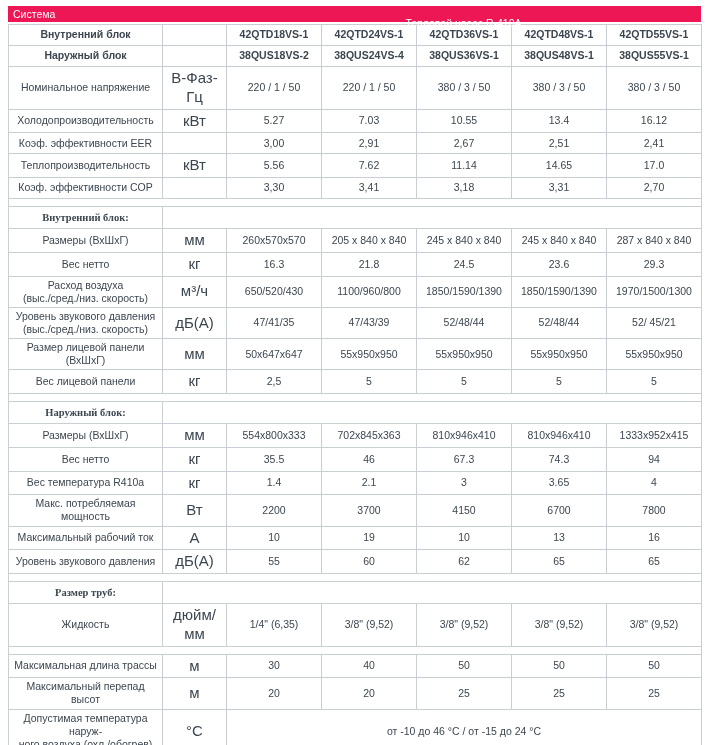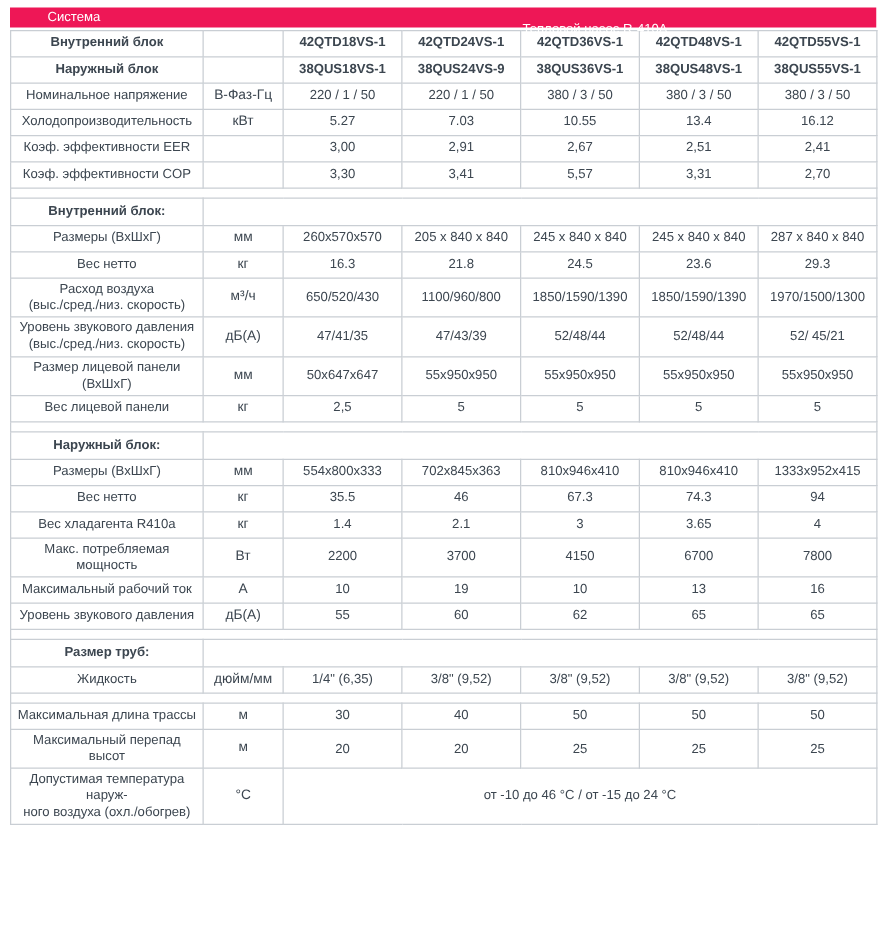--- a/index.html
+++ b/index.html
@@ -15,38 +15,38 @@
     color:var(--title,#5B6672);
     margin:4px 0 13px 1px;
   }
   .system-bar{
     display:flex;align-items:center;
     width:693px;height:16px;
     background:var(--accent,#EE1756);
     color:#ffffff;font-size:10.5px;
     margin-bottom:2px;
   }
-  .system-bar .sys-label{width:213px;padding-left:5px;margin-left:25px;}
+  .system-bar .sys-label{width:213px;padding-left:5px;}
   .system-bar .sys-value{flex:1;text-align:center;margin-top:17px;}
   table.spec{
     border-collapse:collapse;table-layout:fixed;
     width:693px;font-size:10.5px;color:var(--text,#3C4650);
   }
   table.spec td{
     border:1px solid var(--border,#C9CED4);
     padding:2px 4px;text-align:center;height:16px;
     line-height:1.25;overflow:hidden;
   }
   td.label{text-align:left;padding-left:5px;white-space:pre-line;}
-  td.unit{font-size:11px;padding:1px 1px;}
+  td.unit{font-size:15px;padding:1px 1px;}
   td.val{font-size:10.5px;}
   .strong{font-weight:700;}
   tr.sep td{height:7px;padding:0;border-left:1px solid var(--border,#C9CED4);border-right:1px solid var(--border,#C9CED4);}
   tr.section td{height:17px;}
-  tr.section td.label{font-weight:700;}
+  tr.section td.label{font-weight:700;font-family:Liberation Serif, serif;}
 </style>
 </head>
 <body style="--accent: #EE1756; --text: #3C4650; --title: #5B6672; --border: #C9CED4;">
 
 <div class="page">
 
   <div class="system-bar">
     <span class="sys-label">Система</span>
     <span class="sys-value">Тепловой насос R-410A</span>
   </div>
@@ -67,22 +67,22 @@
           <td class="unit"></td>
           <td class="val strong">42QTD18VS-1</td>
           <td class="val strong">42QTD24VS-1</td>
           <td class="val strong">42QTD36VS-1</td>
           <td class="val strong">42QTD48VS-1</td>
           <td class="val strong">42QTD55VS-1</td>
         </tr>
         <tr class="">
           <td class="label strong">Наружный блок</td>
           <td class="unit"></td>
-          <td class="val strong">38QUS18VS-1</td>
-          <td class="val strong">38QUS24VS-9</td>
+          <td class="val strong">38QUS18VS-2</td>
+          <td class="val strong">38QUS24VS-4</td>
           <td class="val strong">38QUS36VS-1</td>
           <td class="val strong">38QUS48VS-1</td>
           <td class="val strong">38QUS55VS-1</td>
         </tr>
         <tr class="">
           <td class="label">Номинальное напряжение</td>
           <td class="unit">В-Фаз-Гц</td>
           <td class="val">220 / 1 / 50</td>
           <td class="val">220 / 1 / 50</td>
           <td class="val">380 / 3 / 50</td>
@@ -101,25 +101,34 @@
         <tr class="">
           <td class="label">Коэф. эффективности EER</td>
           <td class="unit"></td>
           <td class="val">3,00</td>
           <td class="val">2,91</td>
           <td class="val">2,67</td>
           <td class="val">2,51</td>
           <td class="val">2,41</td>
         </tr>
         <tr class="">
+          <td class="label">Теплопроизводительность</td>
+          <td class="unit">кВт</td>
+          <td class="val">5.56</td>
+          <td class="val">7.62</td>
+          <td class="val">11.14</td>
+          <td class="val">14.65</td>
+          <td class="val">17.0</td>
+        </tr>
+        <tr class="">
           <td class="label">Коэф. эффективности COP</td>
           <td class="unit"></td>
           <td class="val">3,30</td>
           <td class="val">3,41</td>
-          <td class="val">5,57</td>
+          <td class="val">3,18</td>
           <td class="val">3,31</td>
           <td class="val">2,70</td>
         </tr>
         <tr class="sep">
           <td colspan="7"></td>
         </tr>
         <tr class="section">
           <td class="label">Внутренний блок:</td>
           <td colspan="6"></td>
         </tr>
@@ -198,21 +207,21 @@
         <tr class="">
           <td class="label">Вес нетто</td>
           <td class="unit">кг</td>
           <td class="val">35.5</td>
           <td class="val">46</td>
           <td class="val">67.3</td>
           <td class="val">74.3</td>
           <td class="val">94</td>
         </tr>
         <tr class="">
-          <td class="label">Вес хладагента R410a</td>
+          <td class="label">Вес температура R410a</td>
           <td class="unit">кг</td>
           <td class="val">1.4</td>
           <td class="val">2.1</td>
           <td class="val">3</td>
           <td class="val">3.65</td>
           <td class="val">4</td>
         </tr>
         <tr class="">
           <td class="label">Макс. потребляемая мощность</td>
           <td class="unit">Вт</td>

